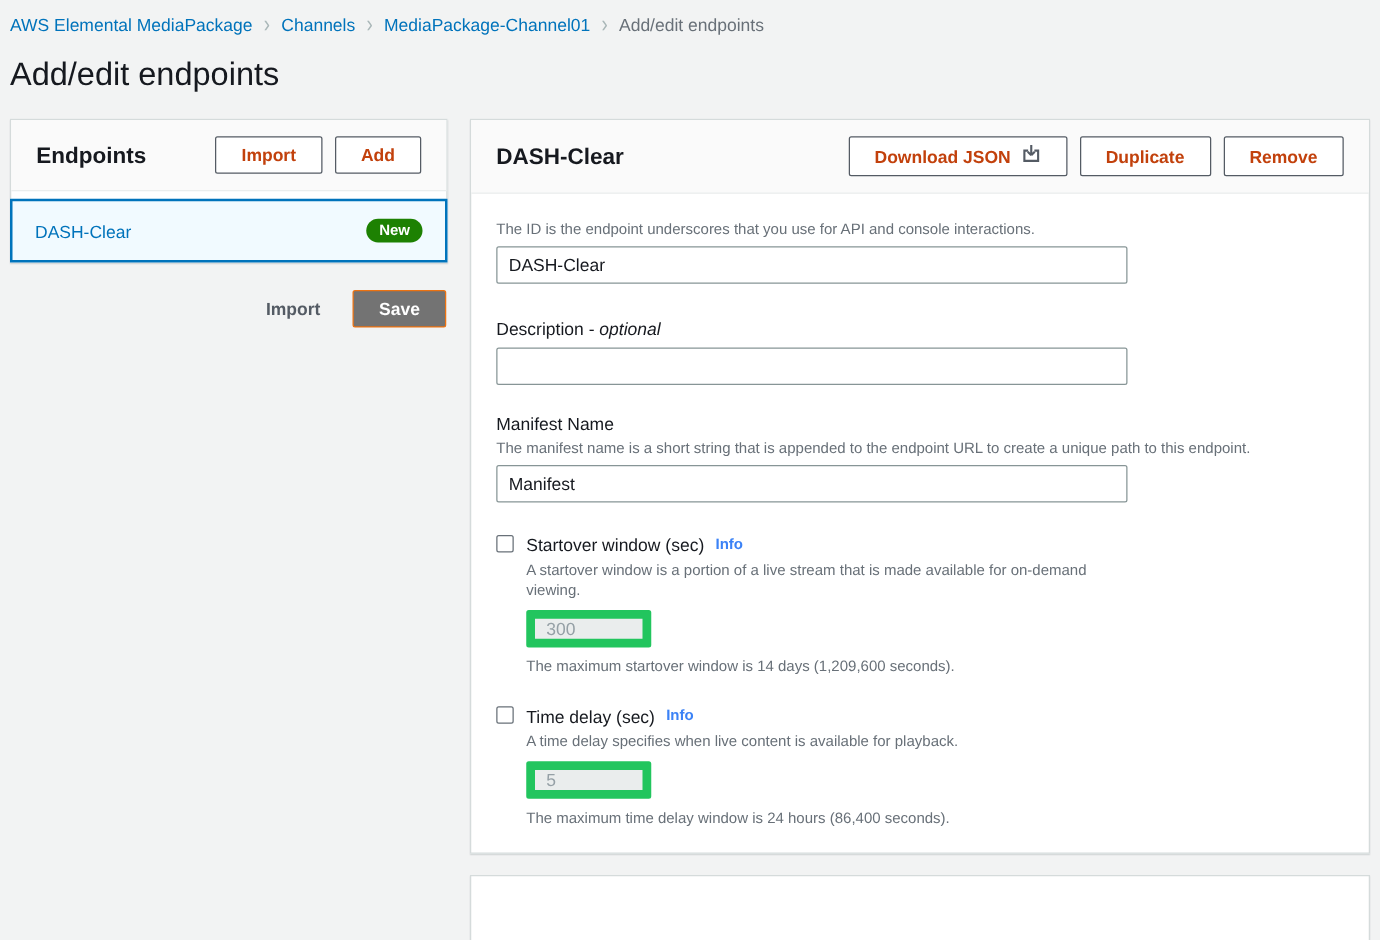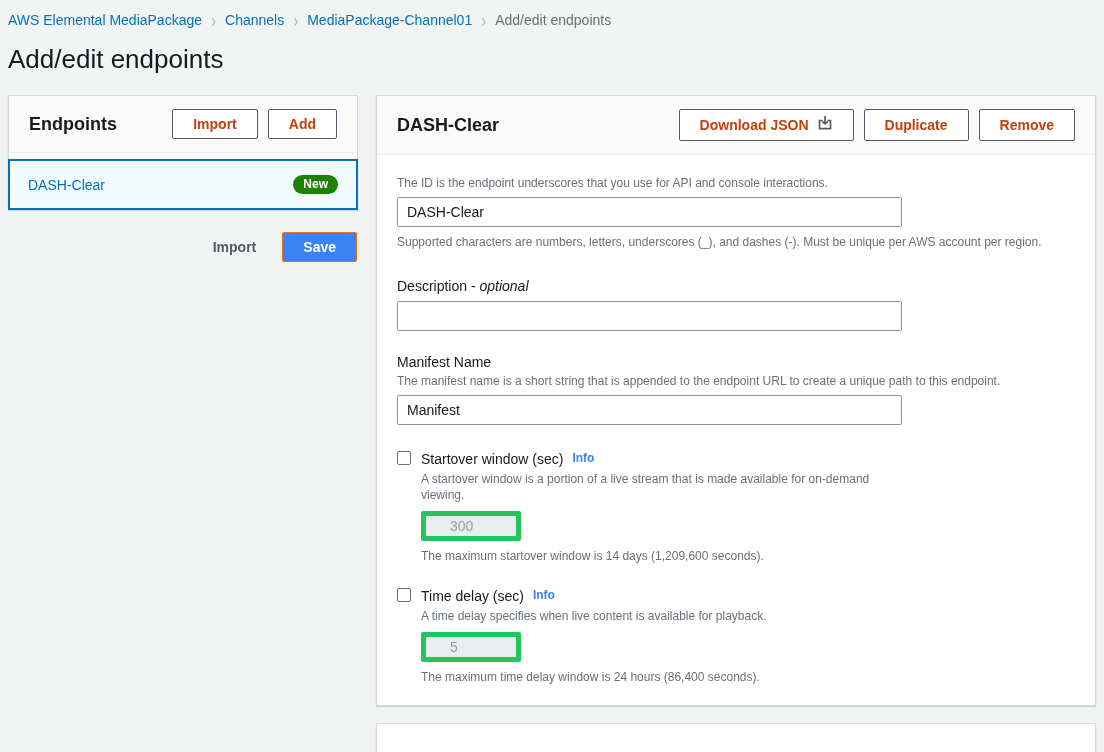--- a/index.html
+++ b/index.html
@@ -59,21 +59,21 @@
     background: #FFFFFF;
     border: 1px solid #545B64;
     border-radius: 2px;
     padding: 5px 20px;
     line-height: 18px;
     cursor: pointer;
     display: inline-flex; align-items: center; gap: 8px;
     white-space: nowrap;
   }
   .btn-primary {
-    background: #3b82f6; border-color: #EC7211; color: #FFFFFF;
+    background: #737373; border-color: #EC7211; color: #FFFFFF;
   }
   .link-btn {
     font-family: inherit; font-size: 14px; font-weight: 700;
     color: #545B64; background: none; border: none; cursor: pointer;
     padding: 5px 0; line-height: 18px;
   }
 
   
   .endpoint-row {
     display: flex; align-items: center; justify-content: space-between;
@@ -128,22 +128,22 @@
   .info-link {
     font-size: 12px; font-weight: 700; color: #3b82f6;
     margin-left: 9px; text-decoration: none; cursor: pointer;
   }
   .checkbox-indent { margin-left: 24px; }
   .checkbox-field .field-desc { max-width: 470px; margin-top: 4px; }
   .num-input {
     display: block;
     font-family: inherit; font-size: 14px;
     width: 100px; height: 30px;
-    padding: 4px 24px;
-    border: 5px solid #22c55e; border-radius: 2px;
+    padding: 4px 9px;
+    border: 7px solid #22c55e; border-radius: 2px;
     margin-top: 8px;
   }
   .num-input:disabled { background: #EAEDED; color: #95A0A6; }
 
   
   .packager-card { margin-top: 17px; height: 80px; }
   .packager-card .plain-header { padding: 22px 20px; }
 
   .dl-icon { display: inline-block; }
 </style>
@@ -203,21 +203,20 @@
             <button class="btn">Duplicate</button>
             <button class="btn">Remove</button>
           </div>
         </div>
 
         <div class="card-body">
 
           <div class="field">
             <div class="field-desc">The ID is the endpoint underscores that you use for API and console interactions.</div>
             <input class="text-input" type="text" value="DASH-Clear" style="">
-            <div class="field-constraint">Supported characters are numbers, letters, underscores (_), and dashes (-). Must be unique per AWS account per region.</div>
           </div>
 
           <div class="field" style="margin-top:27px;">
             <div class="field-label"><span>Description - </span><em>optional</em></div>
             <input class="text-input" type="text" value="" style="">
           </div>
 
           <div class="field" style="margin-top:22px;">
             <div class="field-label">Manifest Name</div>
             <div class="field-desc">The manifest name is a short string that is appended to the endpoint URL to create a unique path to this endpoint.</div>

